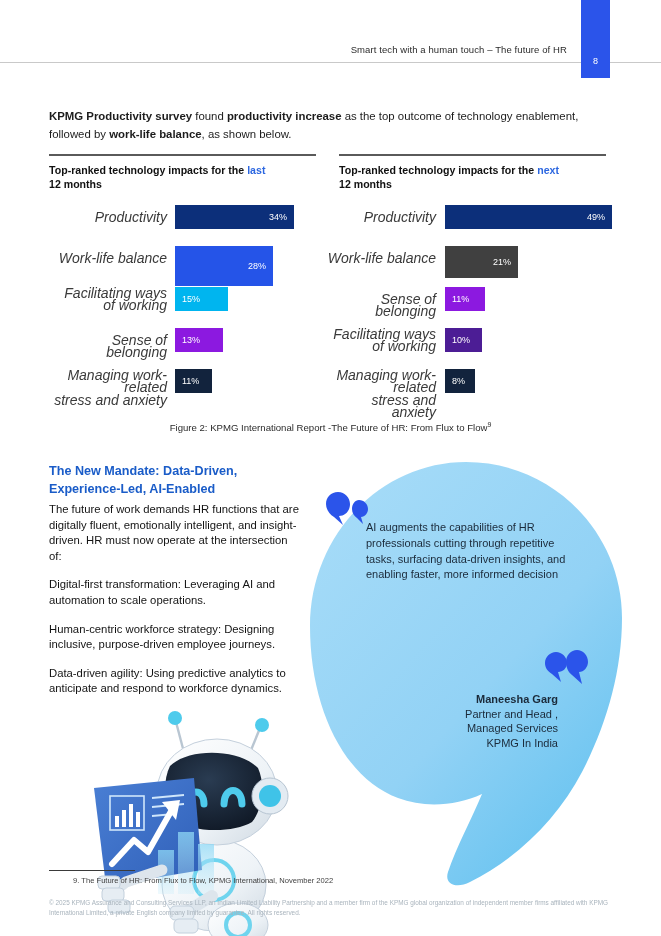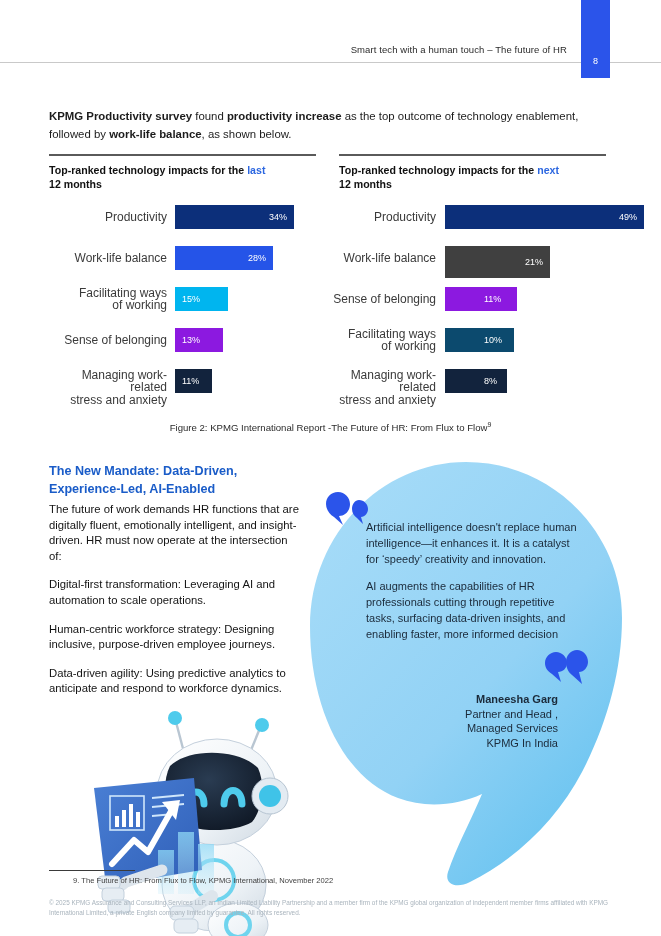--- a/index.html
+++ b/index.html
@@ -24,30 +24,30 @@
   .panel.right{left:339px;width:267px;}
   .panel-rule{width:100%;height:1.6px;background:#5a5a5a;}
   .panel-title{margin-top:7px;font-size:10.6px;line-height:14.5px;font-weight:bold;color:#111;}
   .panel-title .hl{color:#2b66e0;}
 
   .bars{position:absolute;top:205px;}
   .bars.left{left:49px;width:267px;}
   .bars.right{left:326px;width:290px;}
   .bar-row{position:relative;height:41px;}
   .bar-label{position:absolute;right:0;top:0;width:100%;text-align:right;
-             font-size:12px;line-height:12.4px;color:#3a3a3a;}
+             font-size:14px;line-height:12.4px;color:#3a3a3a;font-style:italic;}
   .bar-rect{position:absolute;top:0;display:flex;align-items:center;justify-content:flex-end;}
   .bar-val{font-size:9px;color:#ffffff;padding-right:7px;white-space:nowrap;}
 
   
   .bars.left .bar-label{width:118px;left:0;}
   .bars.left .bar-rect{left:126px;}
   
   .bars.right .bar-label{width:110px;left:0;}
-  .bars.right .bar-rect{left:119px;padding-left:32px;}
+  .bars.right .bar-rect{left:119px;}
 
   #figure-caption{position:absolute;left:0;top:421px;width:661px;text-align:center;
                   font-size:9.6px;color:#2b2b2b;}
   #figure-caption sup{font-size:7px;}
 
   
   #mandate-heading{position:absolute;left:49px;top:462px;width:230px;
                    font-size:12.6px;line-height:18px;font-weight:bold;color:#1a5cc8;}
   #body-copy{position:absolute;left:49px;top:502px;width:250px;}
   #body-copy p{margin:0 0 13px 0;font-size:11.3px;line-height:15.6px;color:#141414;}
@@ -100,21 +100,21 @@
 
 <div class="bars left" id="bars-left">
     <div class="bar-row">
       <div class="bar-label" style="top: 6px;">Productivity</div>
       <div class="bar-rect" style="width: 119px; height: 24px; background: rgb(12, 47, 122);">
         <span class="bar-val">34%</span>
       </div>
     </div>
     <div class="bar-row">
       <div class="bar-label" style="top: 6px;">Work-life balance</div>
-      <div class="bar-rect" style="width: 98px; height: 24px; background: rgb(37, 84, 232);">
+      <div class="bar-rect" style="width: 98px; height: 40px; background: rgb(37, 84, 232);">
         <span class="bar-val">28%</span>
       </div>
     </div>
     <div class="bar-row">
       <div class="bar-label">Facilitating ways<br>of working</div>
       <div class="bar-rect" style="width: 53px; height: 24px; background: rgb(0, 181, 239); justify-content: flex-start;">
         <span class="bar-val" style="padding: 0px 0px 0px 7px;">15%</span>
       </div>
     </div>
     <div class="bar-row">
@@ -144,21 +144,21 @@
       </div>
     </div>
     <div class="bar-row">
       <div class="bar-label" style="top: 6px;">Sense of belonging</div>
       <div class="bar-rect" style="width: 40px; height: 24px; background: rgb(140, 25, 224); justify-content: flex-start;">
         <span class="bar-val" style="padding: 0px 0px 0px 7px;">11%</span>
       </div>
     </div>
     <div class="bar-row">
       <div class="bar-label">Facilitating ways<br>of working</div>
-      <div class="bar-rect" style="width: 37px; height: 24px; background: #0c4a6e; justify-content: flex-start;">
+      <div class="bar-rect" style="width: 37px; height: 24px; background: #4c1d95; justify-content: flex-start;">
         <span class="bar-val" style="padding: 0px 0px 0px 7px;">10%</span>
       </div>
     </div>
     <div class="bar-row">
       <div class="bar-label">Managing work-related<br>stress and anxiety</div>
       <div class="bar-rect" style="width: 30px; height: 24px; background: rgb(18, 35, 61); justify-content: flex-start;">
         <span class="bar-val" style="padding: 0px 0px 0px 7px;">8%</span>
       </div>
     </div>
   </div>
@@ -201,21 +201,20 @@
   <path d="M12 0 C19 0 24 6 24 12 C24 19 19 24 13 24 L17 33 L8 25 C3 22 0 17 0 12 C0 5 5 0 12 0 Z" fill="#2b54ea"></path>
   <path d="M33 8 C38 8 42 12 42 17 C42 21 39 25 35 25 L37 32 L31 26 C28 24 26 21 26 17 C26 12 29 8 33 8 Z" fill="#2b54ea"></path>
 </svg>
 
 <svg class="qmark" style="left:544px;top:650px;width:44px;height:36px;" viewBox="0 0 44 36">
   <path d="M12 2 C18 2 23 7 23 13 C23 18 19 22 14 22 L17 32 L8 24 C3 21 1 17 1 13 C1 7 6 2 12 2 Z" fill="#2b54ea"></path>
   <path d="M33 0 C39 0 44 5 44 12 C44 17 40 22 35 22 L38 34 L28 25 C24 22 22 17 22 12 C22 5 27 0 33 0 Z" fill="#2b54ea"></path>
 </svg>
 
 <div id="quote-text">
-  <p>Artificial intelligence doesn't replace human intelligence—it enhances it. It is a catalyst for ‘speedy’ creativity and innovation.</p>
   <p>AI augments the capabilities of HR professionals cutting through repetitive tasks, surfacing data-driven insights, and enabling faster, more informed decision</p>
 </div>
 <div id="quote-attrib">
   <span class="nm">Maneesha Garg</span><br>
   <span>Partner and Head ,</span><br>
   <span>Managed Services</span><br>
   <span>KPMG In India</span>
 </div>
 
 <svg id="robot" viewBox="0 0 250 236">

